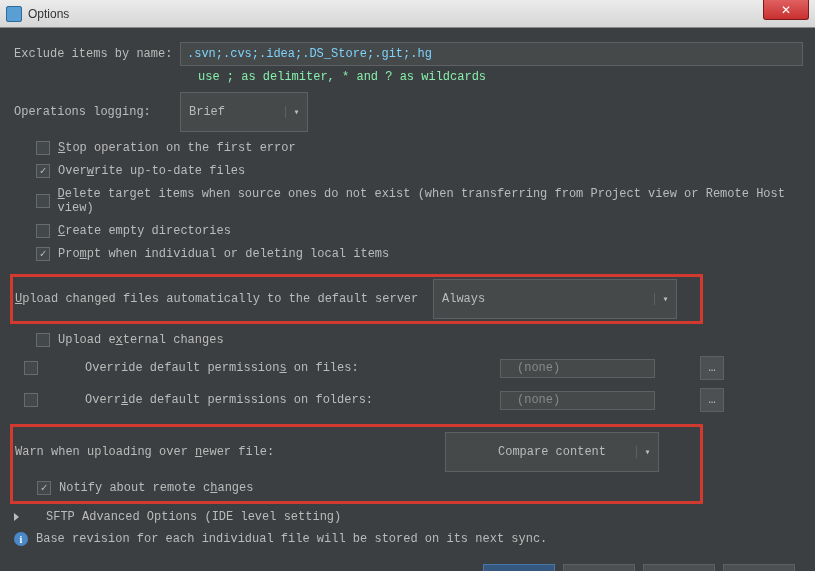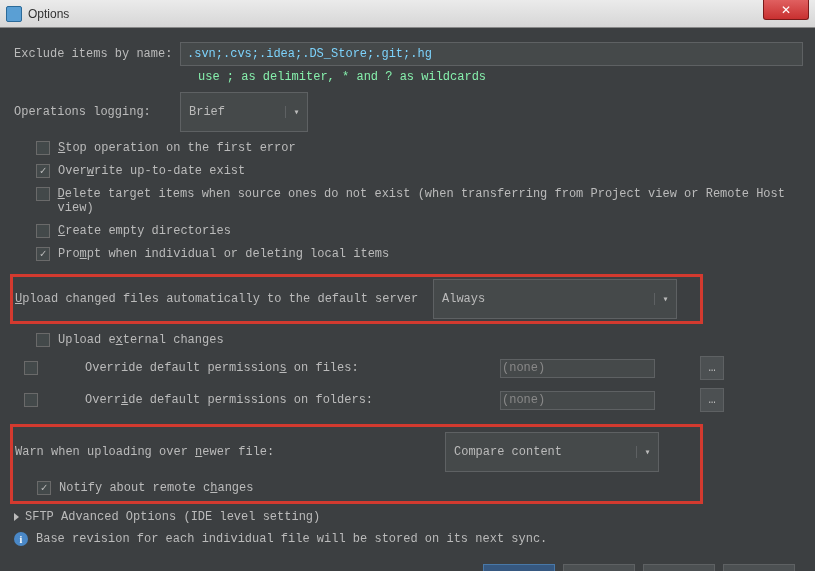--- a/index.html
+++ b/index.html
@@ -94,21 +94,21 @@
   }
   .select-wrap .sel-arrow {
     width: 22px;
     border-left: 1px solid #5e6163;
     display: flex; align-items: center; justify-content: center;
     color: #bbbbbb;
     font-size: 10px;
   }
   .cb-row {
     display: flex;
-    align-items: flex-start;
+    align-items: center;
     margin: 9px 0 9px 10px;
     padding-left: 12px;
   }
   .cb {
     width: 14px; height: 14px;
     border: 1px solid #6a6a6a;
     background: #43494a;
     margin-right: 8px;
     display: flex; align-items: center; justify-content: center;
     font-size: 11px;
@@ -133,39 +133,40 @@
     margin: 8px 0 8px 10px;
     gap: 39px;
   }
   .perm-row .cb { margin-right: 8px; }
   .perm-label { flex: 0 0 376px; }
   .perm-field {
     height: 19px;
     background: #45494a;
     border: 1px solid #5e6163;
     color: #888;
-    padding: 0 1px;
+    padding: 0 16px;
     width: 155px;
     display: flex; align-items: center;
     margin-right: 6px;
   }
   .perm-more {
     width: 24px; height: 24px;
     background: #4c5052;
     border: 1px solid #5e6163;
     display:flex; align-items:center; justify-content:center;
     color:#bbbbbb;
   }
   .warn-row { display:flex; align-items:center; padding: 3px 0 3px 0;}
   .warn-label { flex: 0 0 430px; padding-left: 0; }
-  .warn-select { width: 214px; }
+  .warn-select { width: 214px; padding-left: 44px; }
   .expander-row {
     display:flex; align-items:center;
     margin: 6px 0;
     color:#bbbbbb;
+    gap:21px;
   }
   .expander-arrow {
     width: 0; height: 0;
     border-top: 4px solid transparent;
     border-bottom: 4px solid transparent;
     border-left: 5px solid #bbbbbb;
     margin-right: 6px;
   }
   .info-row {
     display:flex; align-items:center;
@@ -233,21 +234,21 @@
     </div>
   </div>
 
   <div class="cb-row">
     <span class="cb"></span>
     <span class="cb-label"><span></span><span class="u">S</span><span>top operation on the first error</span></span>
   </div>
 
   <div class="cb-row">
     <span class="cb checked"></span>
-    <span class="cb-label"><span>Over</span><span class="u">w</span><span>rite up-to-date exist</span></span>
+    <span class="cb-label"><span>Over</span><span class="u">w</span><span>rite up-to-date files</span></span>
   </div>
 
 
   <div class="cb-row">
     <span class="cb"></span>
     <span class="cb-label"><span></span><span class="u">D</span><span>elete target items when source ones do not exist (when transferring from Project view or Remote Host view)</span></span>
   </div>
 
   <div class="cb-row">
     <span class="cb"></span>

